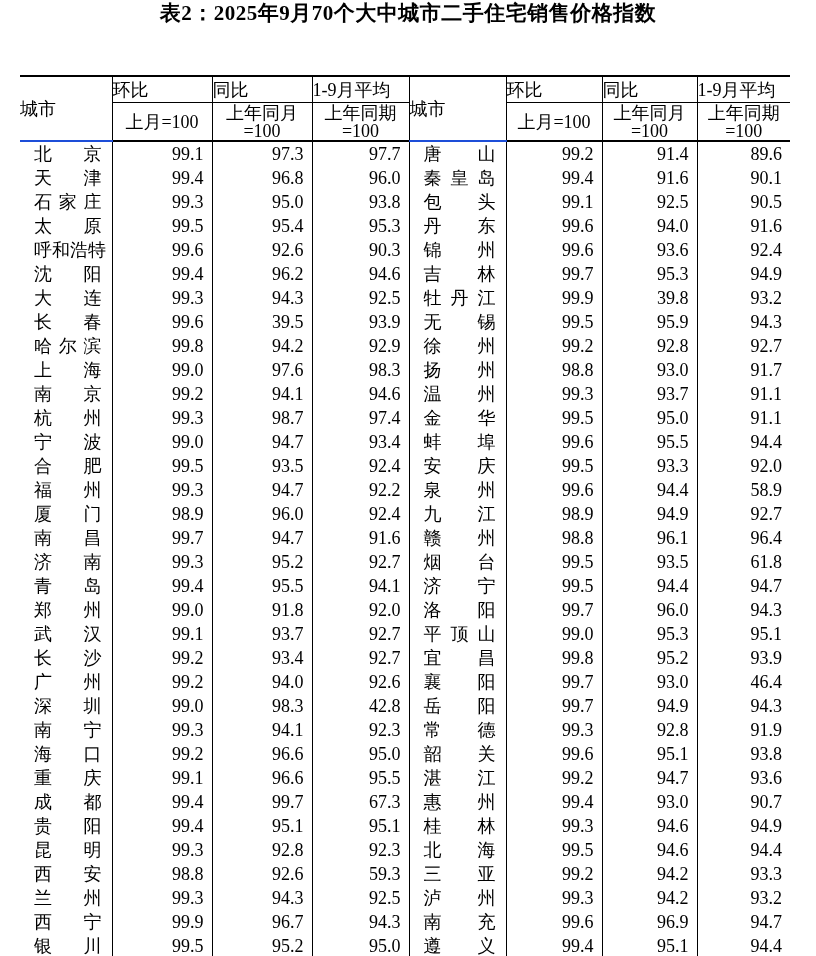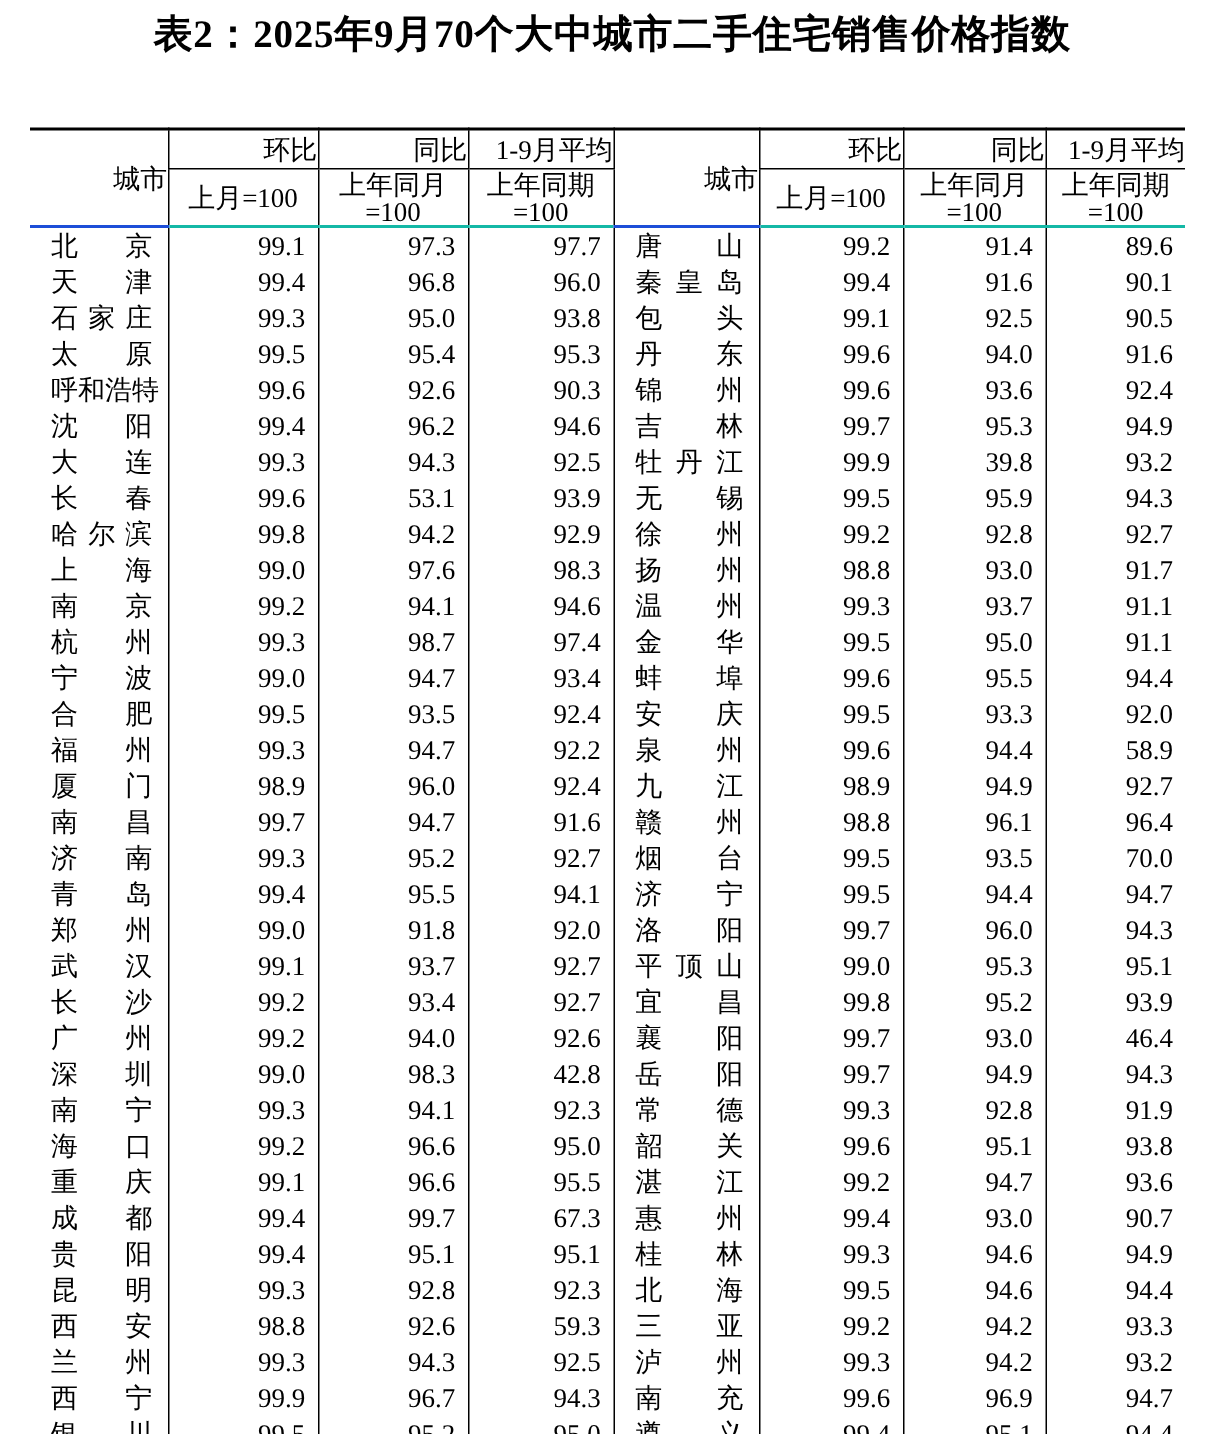--- a/index.html
+++ b/index.html
@@ -11,23 +11,22 @@
     overflow: hidden;
     font-family: "Liberation Serif", "DejaVu Serif", serif;
     color: #000000;
   }
   .page {
     width: 816px;
     height: 956px;
     position: relative;
   }
   .doc-title {
-    padding-top: 10px;
     text-align: center;
-    font-size: 26px;
+    font-size: 21px;
     line-height: 26px;
     font-weight: bold;
     letter-spacing: 0.5px;
   }
   table.idx-table {
     border-collapse: collapse;
     table-layout: fixed;
     width: 770px;
     margin: 49px 0 0 20px;
     border-top: 2.5px solid #000;
@@ -36,24 +35,24 @@
   .idx-table th, .idx-table td {
     padding: 0;
     font-weight: normal;
     font-size: 18px;
     overflow: hidden;
     white-space: nowrap;
   }
   
   .idx-table tr > *:not(.no-left) { border-left: 1px solid #000; }
   
-  .idx-table thead tr.top th { height: 25px; vertical-align: middle; text-align: right; font-family: Liberation Serif, serif; }
+  .idx-table thead tr.top th { height: 25px; vertical-align: middle; text-align: left; font-family: Liberation Serif, serif; }
   .idx-table thead tr.top th.colhead { border-bottom: 1px solid #000; }
   .idx-table thead th.cityhead { border-bottom: 2px solid #1d4ed8; text-align: center; vertical-align: middle; }
-  .idx-table thead tr.sub th { height: 37px; border-bottom: 2px solid #14b8a6; text-align: center; vertical-align: middle; line-height: 18px; }
+  .idx-table thead tr.sub th { height: 37px; border-bottom: 2px solid #000000; text-align: center; vertical-align: middle; line-height: 18px; }
   
   .idx-table tbody td { height: 22.65px; vertical-align: middle; }
   .idx-table tbody td.num { text-align: right; padding-right: 8px; }
   .idx-table tbody td.city { padding: 0 10px 0 14px; }
   .city-inner { display: flex; justify-content: space-between; align-items: center; width: 100%; }
   .city-inner span { display: inline-block; }
 </style>
 </head>
 <body>
 
@@ -255,21 +254,21 @@
           <td class="num">93.2</td>
         </tr>
         <tr>
           <td class="city no-left">
             <div class="city-inner">
               <span>长</span>
               <span>春</span>
             </div>
           </td>
           <td class="num">99.6</td>
-          <td class="num">53.1</td>
+          <td class="num">39.5</td>
           <td class="num">93.9</td>
           <td class="city">
             <div class="city-inner">
               <span>无</span>
               <span>锡</span>
             </div>
           </td>
           <td class="num">99.5</td>
           <td class="num">95.9</td>
           <td class="num">94.3</td>
@@ -466,21 +465,21 @@
           <td class="num">95.2</td>
           <td class="num">92.7</td>
           <td class="city">
             <div class="city-inner">
               <span>烟</span>
               <span>台</span>
             </div>
           </td>
           <td class="num">99.5</td>
           <td class="num">93.5</td>
-          <td class="num">70.0</td>
+          <td class="num">61.8</td>
         </tr>
         <tr>
           <td class="city no-left">
             <div class="city-inner">
               <span>青</span>
               <span>岛</span>
             </div>
           </td>
           <td class="num">99.4</td>
           <td class="num">95.5</td>

